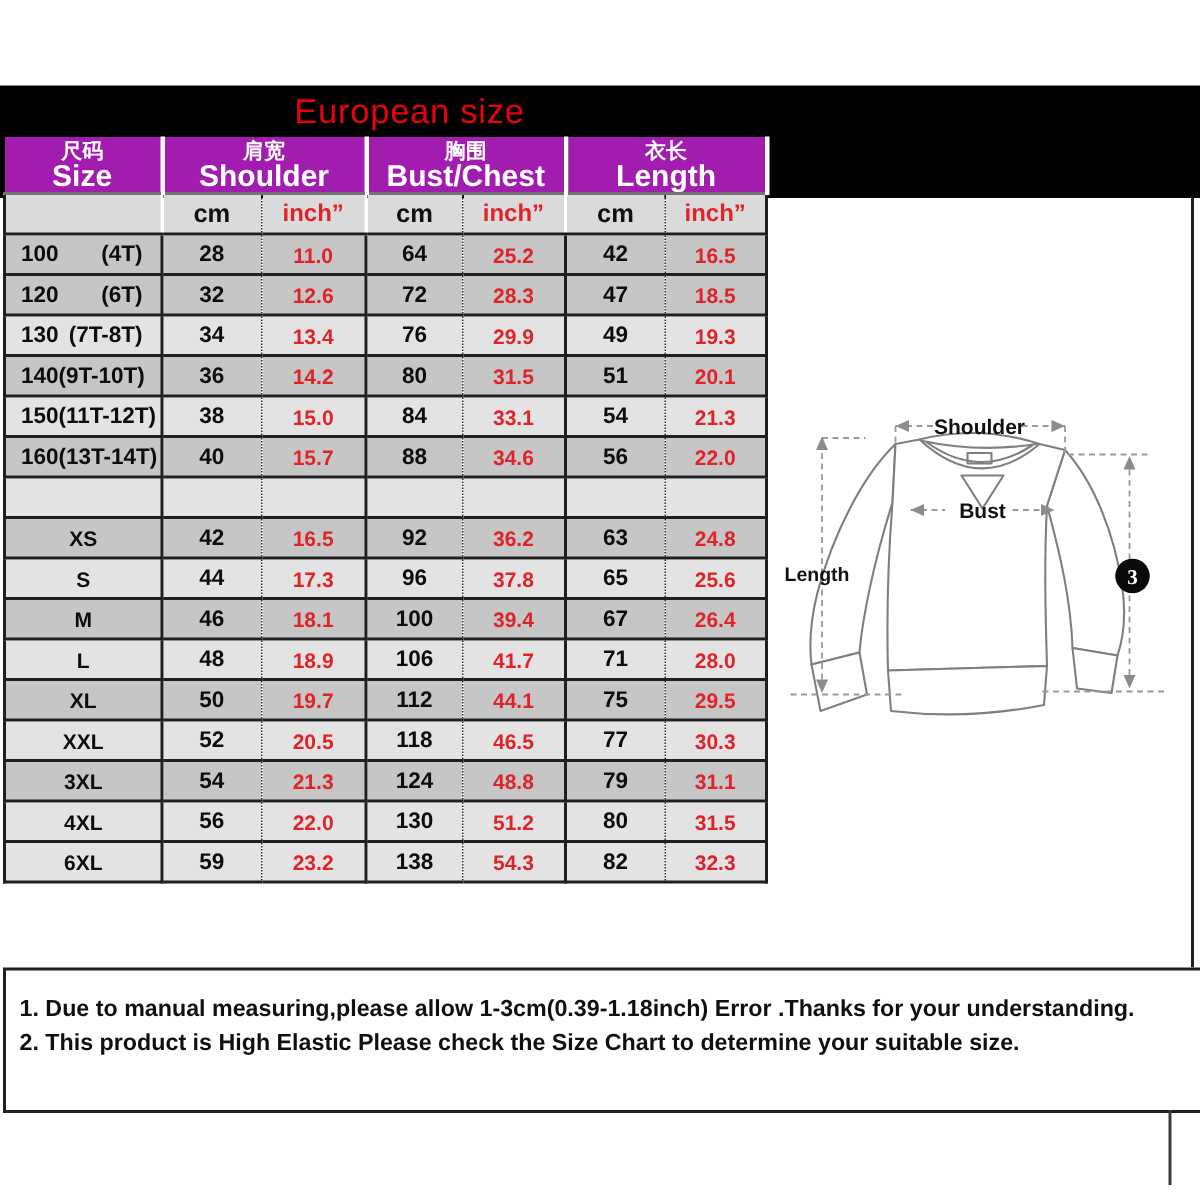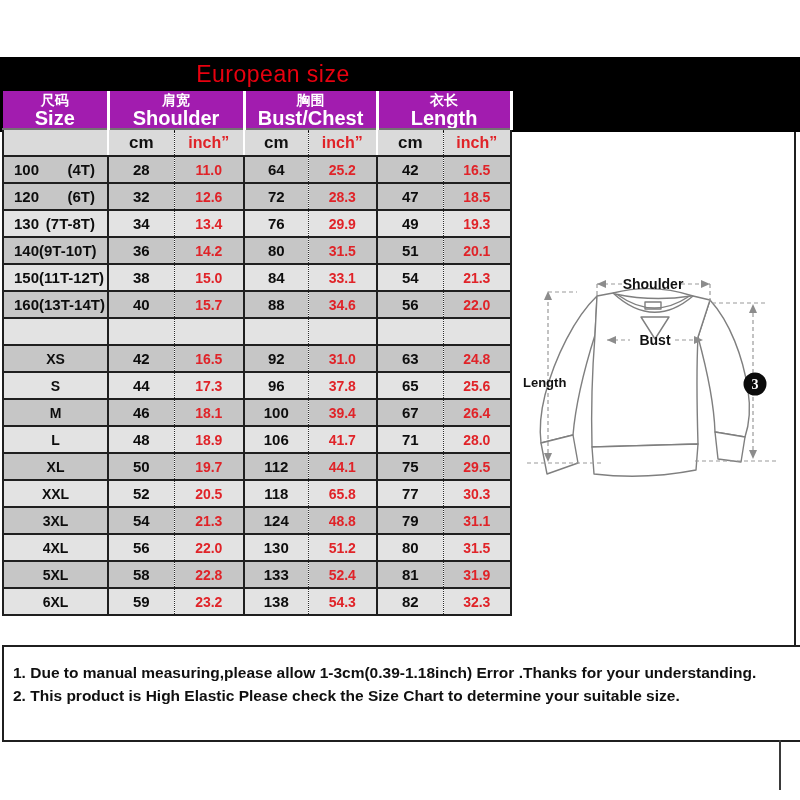--- a/index.html
+++ b/index.html
@@ -185,21 +185,21 @@
           <td class="cm-cell"></td>
           <td class="inch-cell"></td>
           <td class="cm-cell"></td>
           <td class="inch-cell"></td>
         </tr>
         <tr class="dark">
           <td class="size-cell">XS</td>
           <td class="cm-cell">42</td>
           <td class="inch-cell">16.5</td>
           <td class="cm-cell">92</td>
-          <td class="inch-cell">31.0</td>
+          <td class="inch-cell">36.2</td>
           <td class="cm-cell">63</td>
           <td class="inch-cell">24.8</td>
         </tr>
         <tr class="light">
           <td class="size-cell">S</td>
           <td class="cm-cell">44</td>
           <td class="inch-cell">17.3</td>
           <td class="cm-cell">96</td>
           <td class="inch-cell">37.8</td>
           <td class="cm-cell">65</td>
@@ -230,21 +230,21 @@
           <td class="cm-cell">112</td>
           <td class="inch-cell">44.1</td>
           <td class="cm-cell">75</td>
           <td class="inch-cell">29.5</td>
         </tr>
         <tr class="light">
           <td class="size-cell">XXL</td>
           <td class="cm-cell">52</td>
           <td class="inch-cell">20.5</td>
           <td class="cm-cell">118</td>
-          <td class="inch-cell">65.8</td>
+          <td class="inch-cell">46.5</td>
           <td class="cm-cell">77</td>
           <td class="inch-cell">30.3</td>
         </tr>
         <tr class="dark">
           <td class="size-cell">3XL</td>
           <td class="cm-cell">54</td>
           <td class="inch-cell">21.3</td>
           <td class="cm-cell">124</td>
           <td class="inch-cell">48.8</td>
           <td class="cm-cell">79</td>
@@ -252,29 +252,20 @@
         </tr>
         <tr class="light">
           <td class="size-cell">4XL</td>
           <td class="cm-cell">56</td>
           <td class="inch-cell">22.0</td>
           <td class="cm-cell">130</td>
           <td class="inch-cell">51.2</td>
           <td class="cm-cell">80</td>
           <td class="inch-cell">31.5</td>
         </tr>
-        <tr class="dark">
-          <td class="size-cell">5XL</td>
-          <td class="cm-cell">58</td>
-          <td class="inch-cell">22.8</td>
-          <td class="cm-cell">133</td>
-          <td class="inch-cell">52.4</td>
-          <td class="cm-cell">81</td>
-          <td class="inch-cell">31.9</td>
-        </tr>
         <tr class="light">
           <td class="size-cell">6XL</td>
           <td class="cm-cell">59</td>
           <td class="inch-cell">23.2</td>
           <td class="cm-cell">138</td>
           <td class="inch-cell">54.3</td>
           <td class="cm-cell">82</td>
           <td class="inch-cell">32.3</td>
         </tr>
       </tbody>

